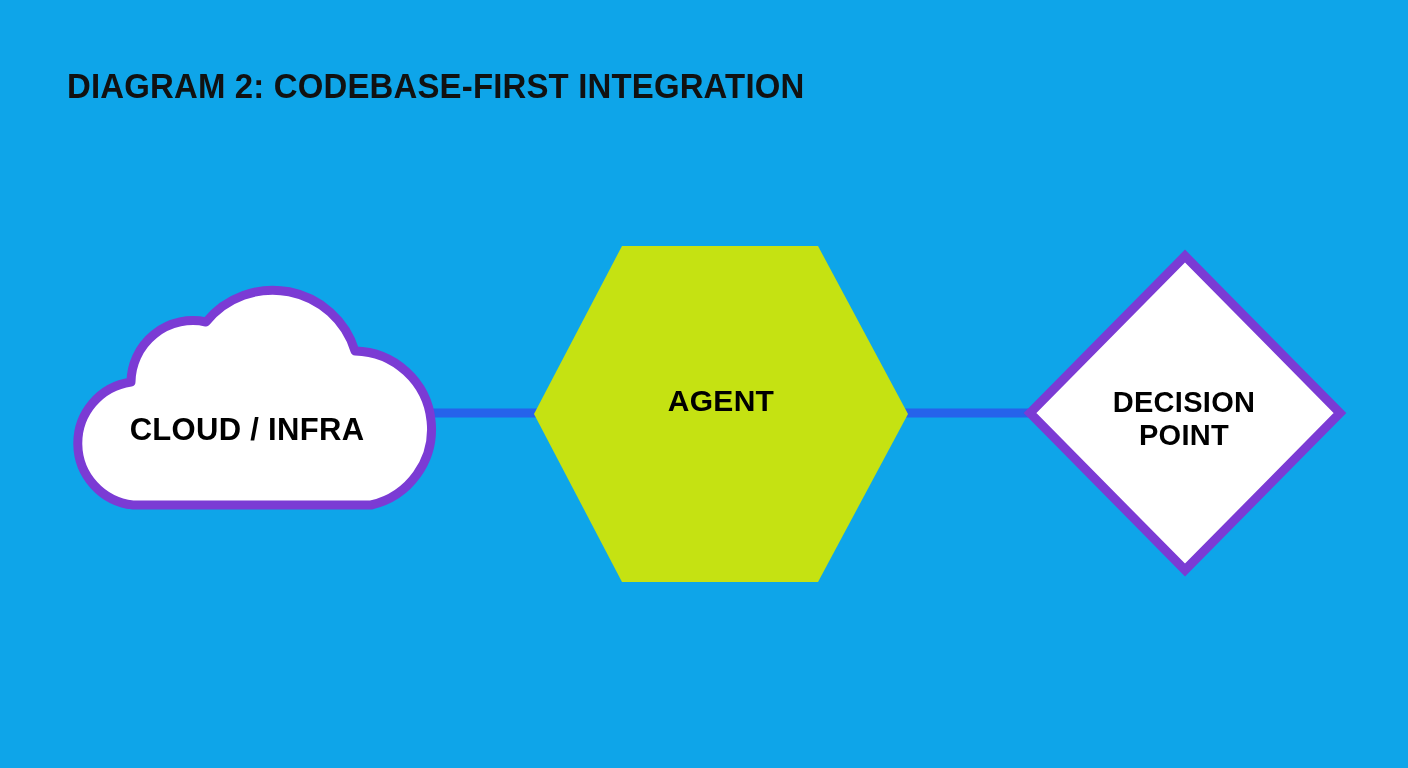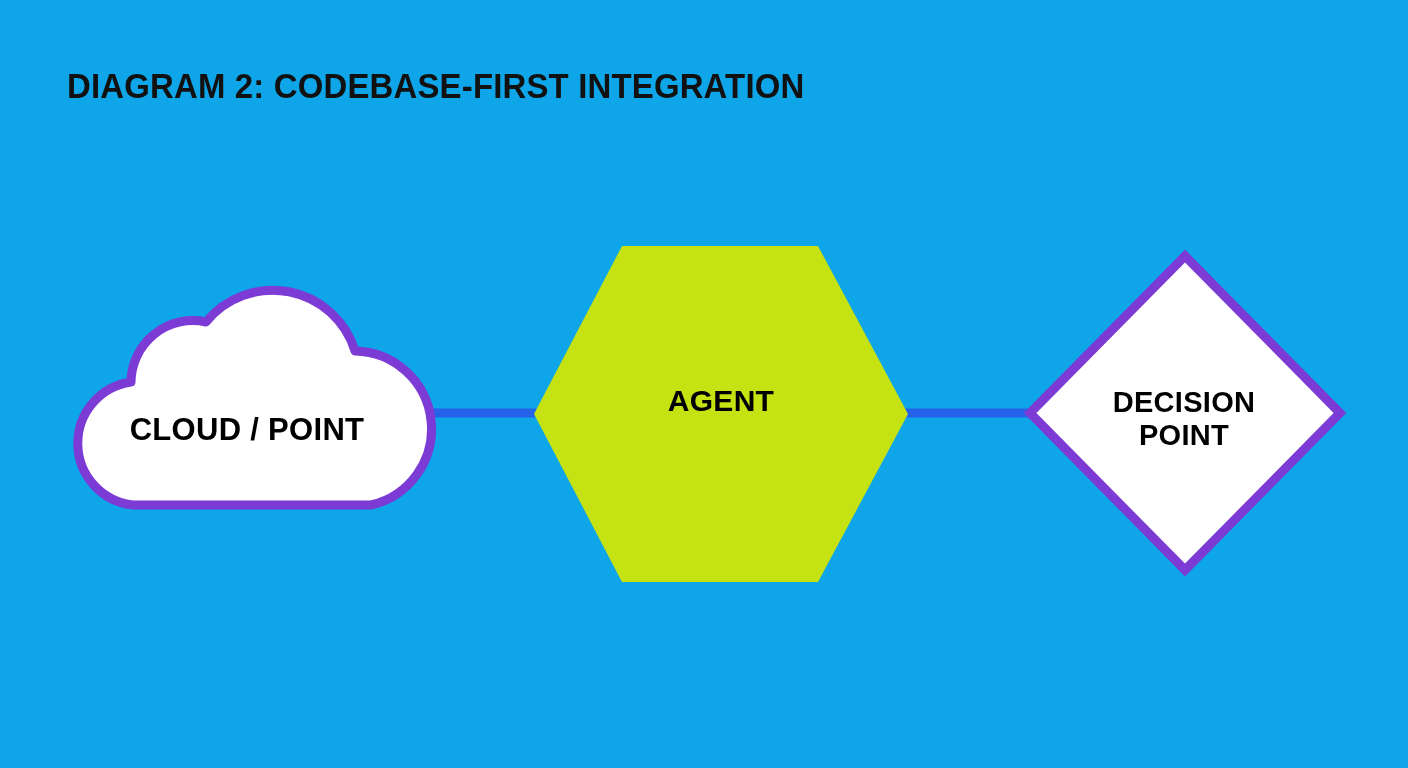--- a/index.html
+++ b/index.html
@@ -115,21 +115,21 @@
                A 86 86 0 0 1 355 351
                A 78 78 0 0 1 371 505
                L 133 505
                A 62 62 0 0 1 131 382 Z" fill="#FFFFFF" stroke="#7B3BD4" stroke-width="9" stroke-linejoin="round" stroke-linecap="round"></path>
 
       <polygon points="622,246 818,246 908,414 818,582 622,582 534,414" fill="#C5E212" stroke="none"></polygon>
 
       <polygon points="1185,256 1340,413 1185,570 1030,413" fill="#FFFFFF" stroke="#7B3BD4" stroke-width="9" stroke-linejoin="miter"></polygon>
     </svg>
 
-    <div class="node-label" id="label-cloud">CLOUD / POINT</div>
+    <div class="node-label" id="label-cloud">CLOUD / INFRA</div>
 
     <div class="node-label" id="label-agent">AGENT</div>
 
     <div class="node-label" id="label-decision">DECISION
 POINT</div>
 
     <div class="hit" id="hit-cloud"></div>
     <div class="hit" id="hit-agent"></div>
     <div class="hit" id="hit-decision"></div>
     <div class="hit" id="hit-edge-1"></div>

